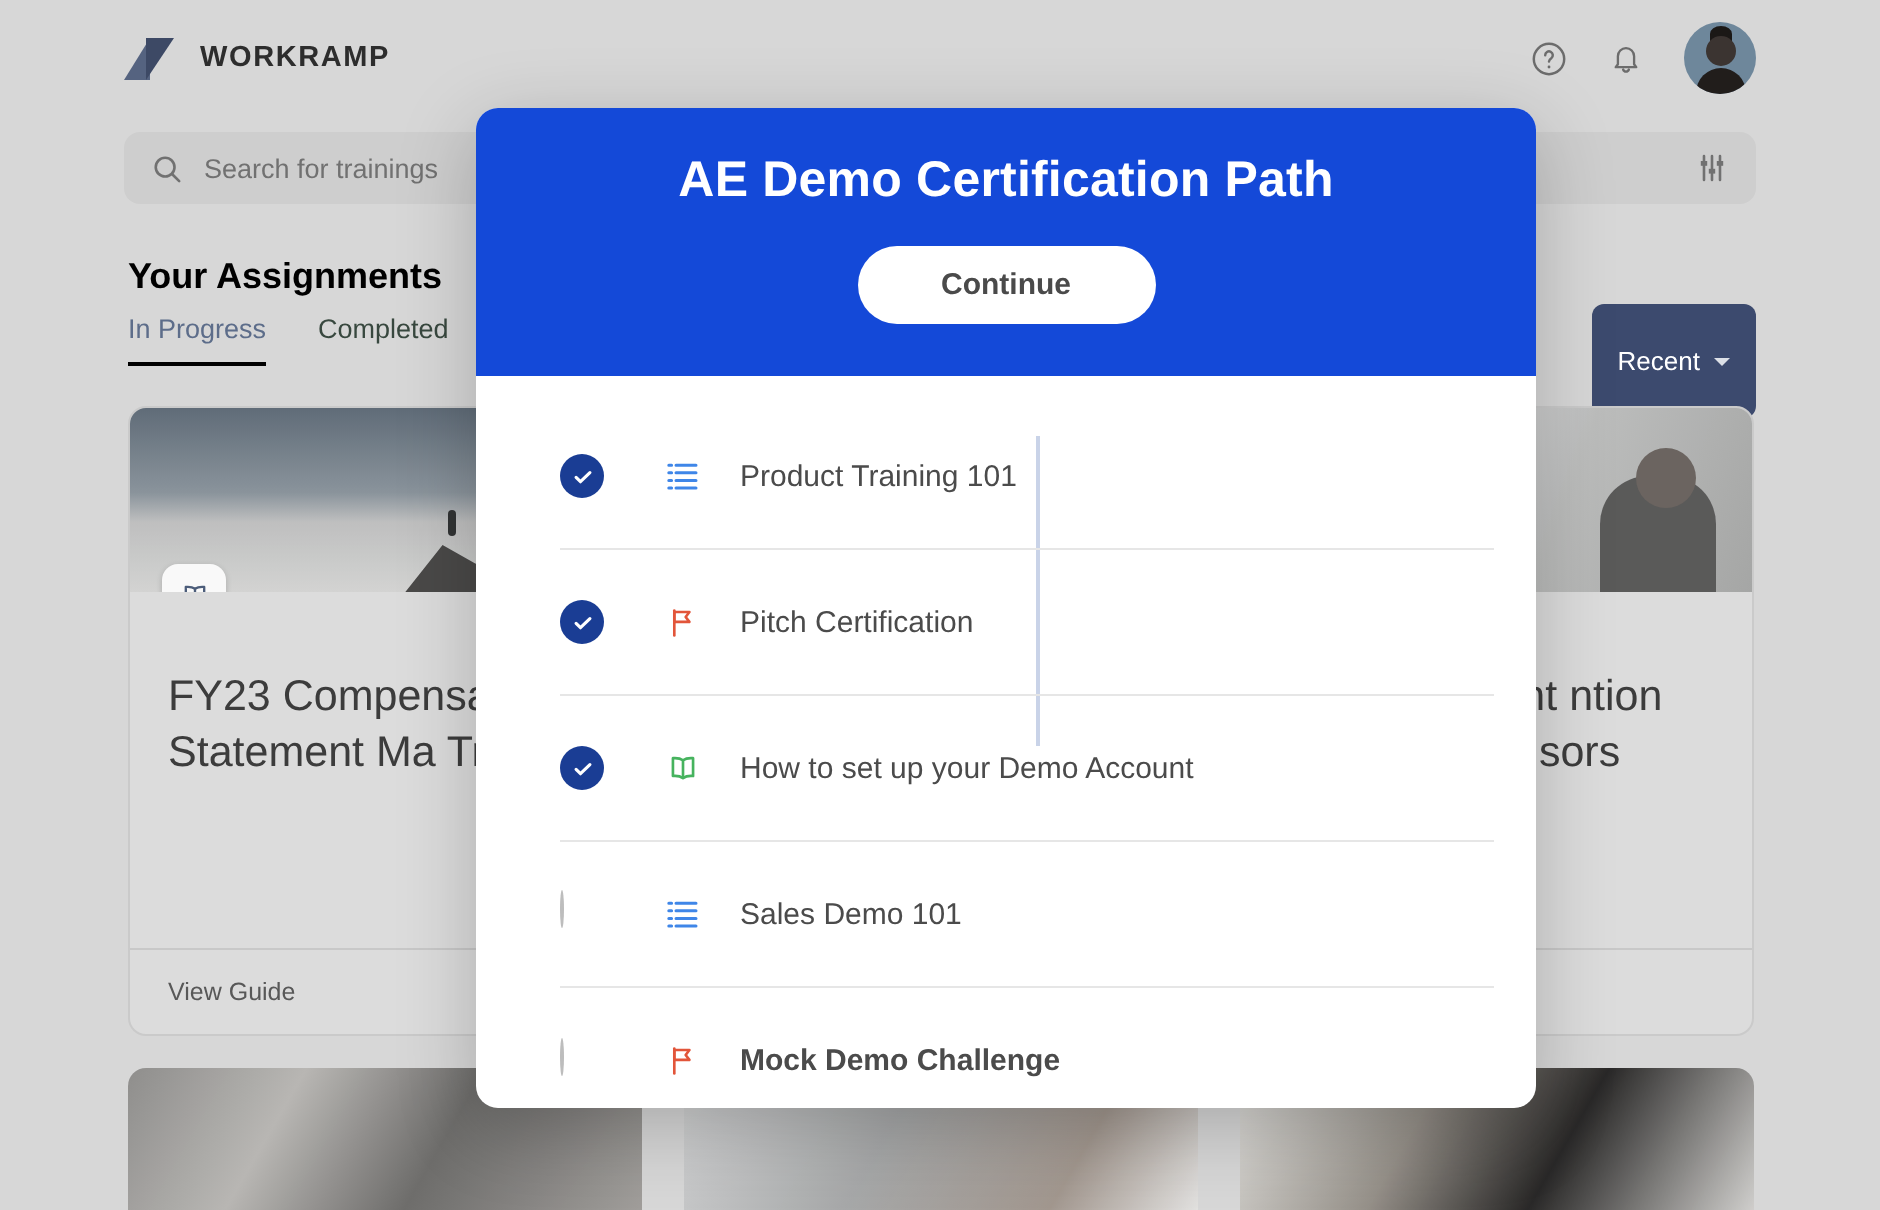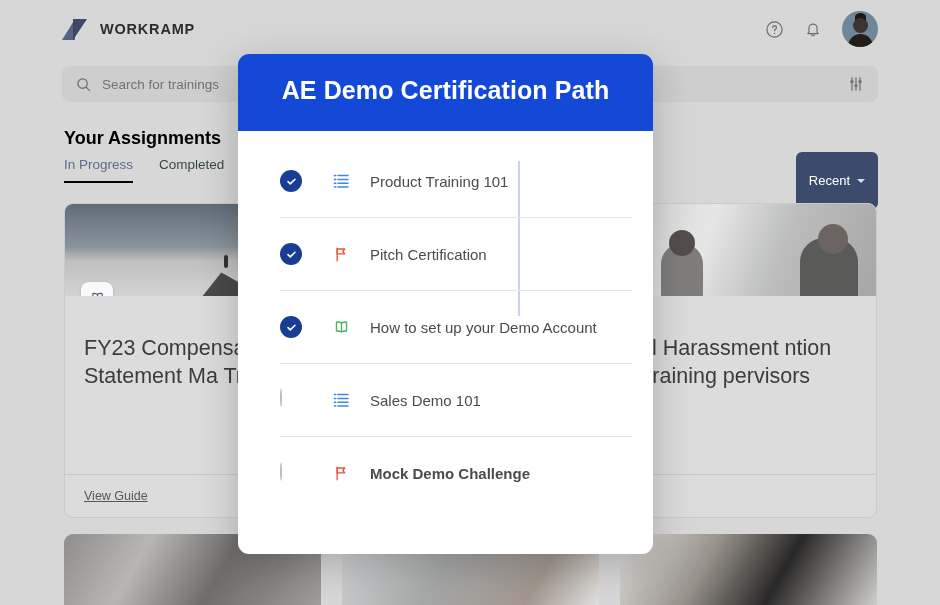--- a/index.html
+++ b/index.html
@@ -108,34 +108,34 @@
     width: 32px; height: 32px; border-radius: 8px; background: #f4f4f4;
     display: flex; align-items: center; justify-content: center;
     box-shadow: 0 1px 3px rgba(0,0,0,.18);
   }
   .card-title {
     margin: 38px 19px 0 19px;
     font-size: 21.5px; line-height: 28px; color: #3b3b3b; font-weight: normal;
   }
   .card-foot {
     margin-top: auto; border-top: 1px solid #c4c4c4;
-    padding: 14px 19px; font-size: 12.5px; color: #565656; text-decoration: underline;
+    padding: 14px 19px; font-size: 12.5px; color: #565656;
   }
   .cards-row2 {
     position: absolute; left: 64px; top: 534px; width: 814px; display: flex; gap: 21px;
   }
   .card2 { width: 257px; height: 71px; border-radius: 9px 9px 0 0; overflow: hidden; position: relative; }
   .ph-a { background: linear-gradient(120deg,#8e8b84 0%,#b9b2a6 30%,#6f6a64 60%,#a49a8e 100%); }
   .ph-b { background: linear-gradient(120deg,#cfd2d4 0%,#9fa6a9 40%,#b98f6e 75%,#e0dcd6 100%); }
   .ph-c { background: linear-gradient(120deg,#e2ddd2 0%,#a08b6f 35%,#2b2724 62%,#cfcac0 100%); }
 
   
   .modal {
     position: absolute; left: 238px; top: 54px;
-    width: 415px; height: 500px;
+    width: 530px; height: 500px;
     background: #ffffff; border-radius: 11px;
     box-shadow: 0 10px 40px rgba(0,0,0,.22);
     overflow: hidden; display: flex; flex-direction: column;
   }
   .modal-head {
     background: #1449d8; padding: 22px 0 26px 0; text-align: center; flex: none;
   }
   .modal-title {
     color: #fff; font-size: 25px; font-weight: bold; letter-spacing: 0.1px;
   }
@@ -268,20 +268,21 @@
     <div class="cards-row2">
       <div class="card2 ph-a"></div>
       <div class="card2 ph-b"></div>
       <div class="card2 ph-c"></div>
     </div>
   </div>
 
   <div class="modal">
     <div class="modal-head">
       <div class="modal-title">AE Demo Certification Path</div>
+      <div class="continue-btn">Continue</div>
     </div>
     <div class="modal-body">
       <div class="rail"></div>
 
       <div class="step">
         <span class="step-mark">
           <span class="mark-done">
             <svg viewBox="0 0 14 14" width="11" height="11" fill="none" stroke="#fff" stroke-width="2">
                 <path d="M2.6 7.2l2.8 2.8L11.4 4.2" stroke-linecap="round" stroke-linejoin="round"></path>
               </svg>

